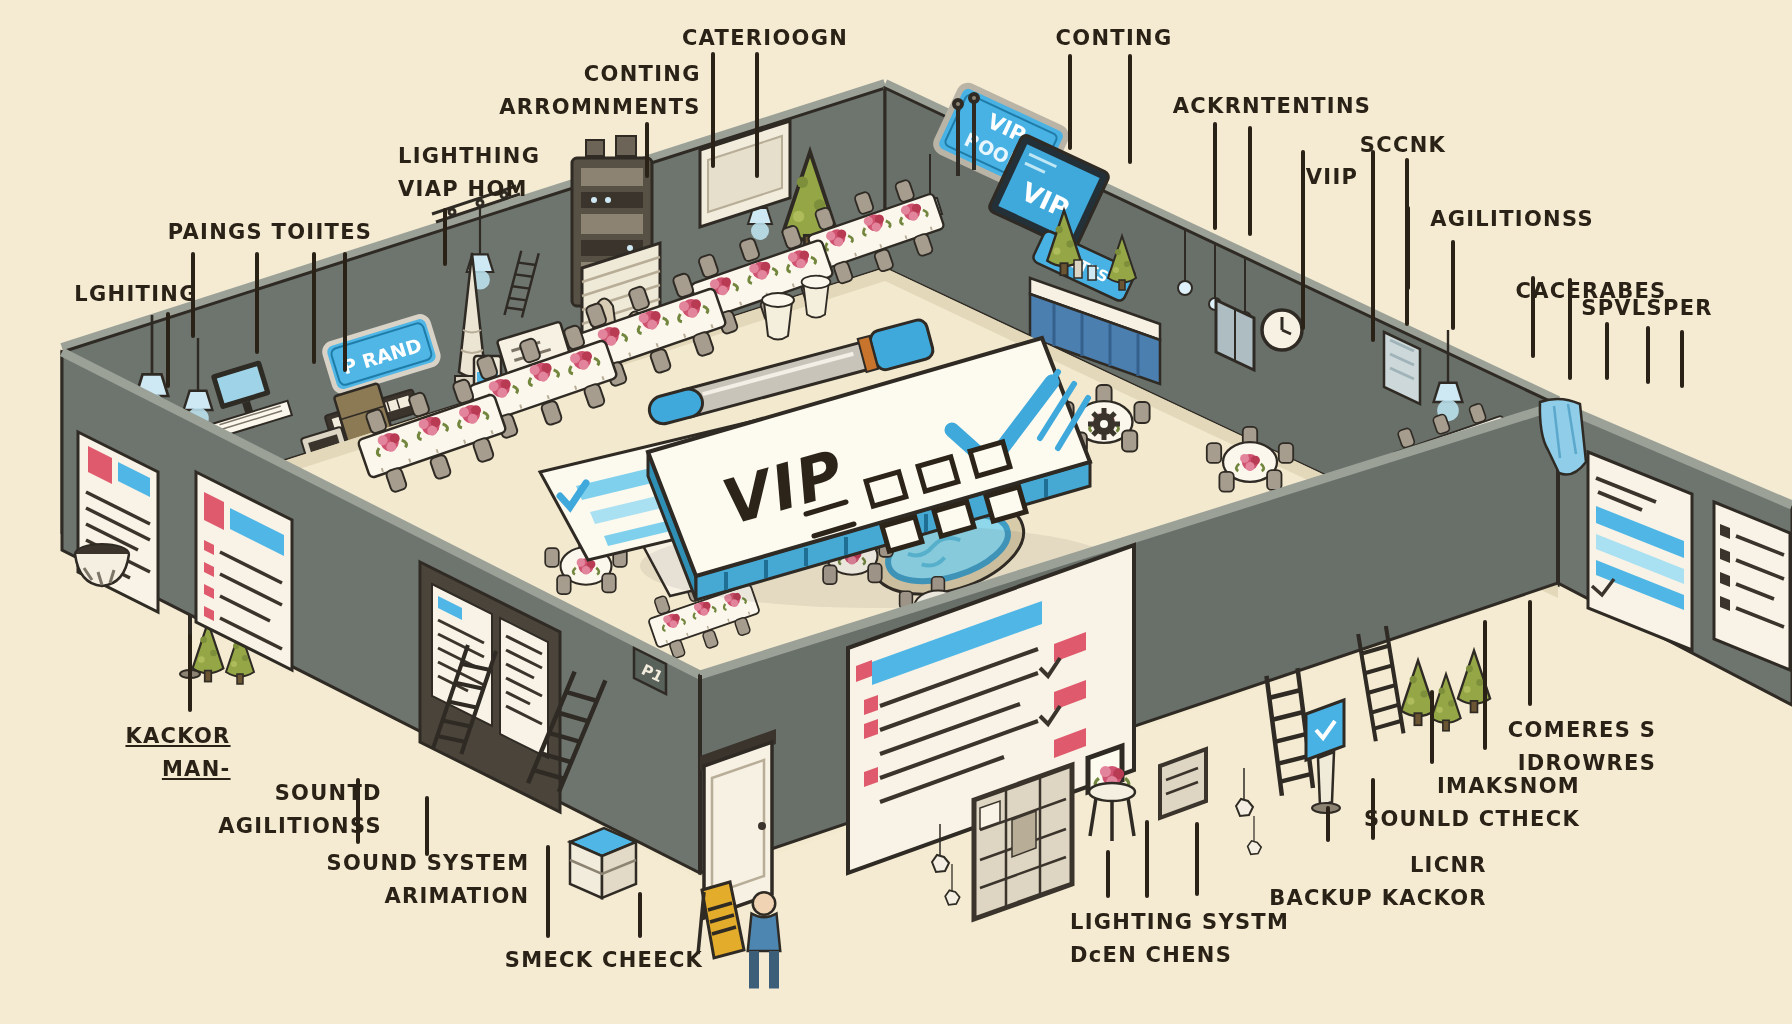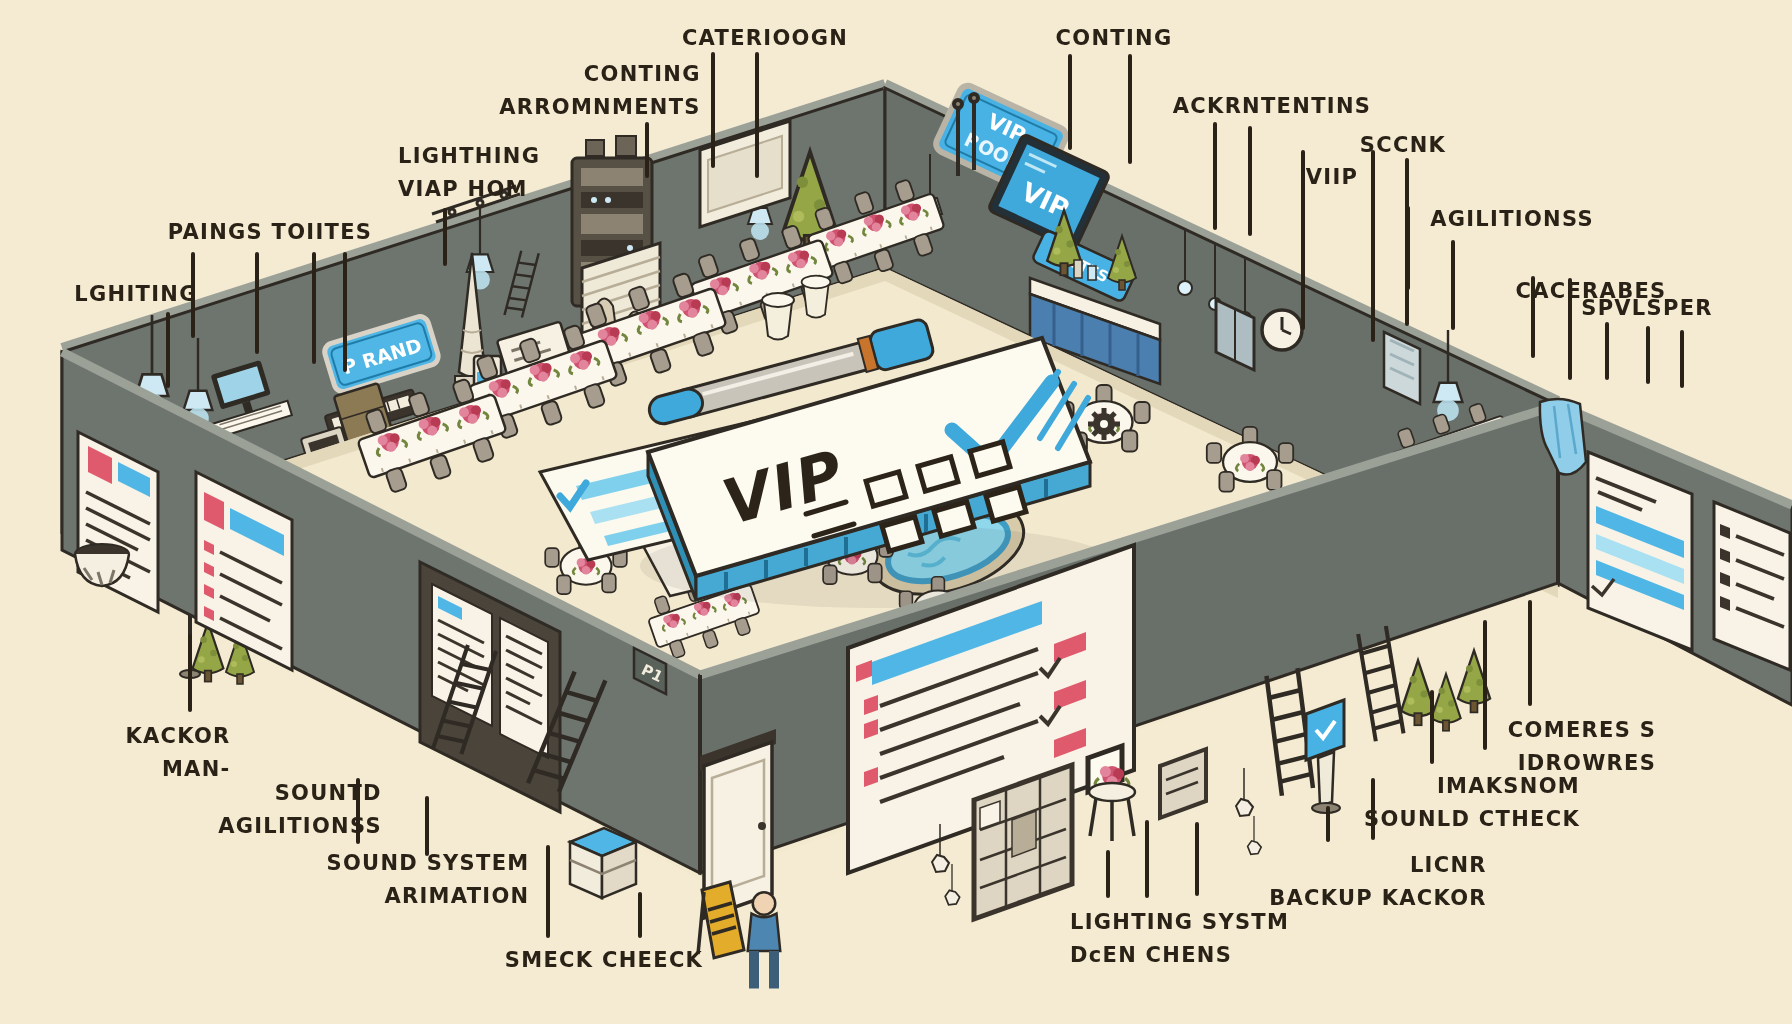--- a/index.html
+++ b/index.html
@@ -537,21 +537,21 @@
       <div class="callout center" style="left: 136px; top: 278px;">
         <div class="callout-line">LGHITING</div>
       </div>
       <div class="leader" style="left: 1605.25px; top: 322px; height: 58px;"></div>
       <div class="leader" style="left: 1646.25px; top: 326px; height: 58px;"></div>
       <div class="leader" style="left: 1680.25px; top: 330px; height: 58px;"></div>
       <div class="callout center" style="left: 1647px; top: 292px;">
         <div class="callout-line">SPVLSPER</div>
       </div>
       <div class="leader" style="left: 188.25px; top: 634px; height: 78px;"></div>
-      <div class="callout center" style="left: 178px; top: 720px;">
+      <div class="callout center" style="left: 178px; top: 720px; text-decoration: underline;">
         <div class="callout-line">KACKOR</div>
         <div class="callout-line">MAN-</div>
       </div>
       <div class="leader" style="left: 356.25px; top: 778px; height: 66px;"></div>
       <div class="leader" style="left: 425.25px; top: 796px; height: 60px;"></div>
       <div class="callout center" style="left: 300px; top: 777px;">
         <div class="callout-line">SOUNTD</div>
         <div class="callout-line">AGILITIONSS</div>
       </div>
       <div class="leader" style="left: 546.25px; top: 845px; height: 93px;"></div>

